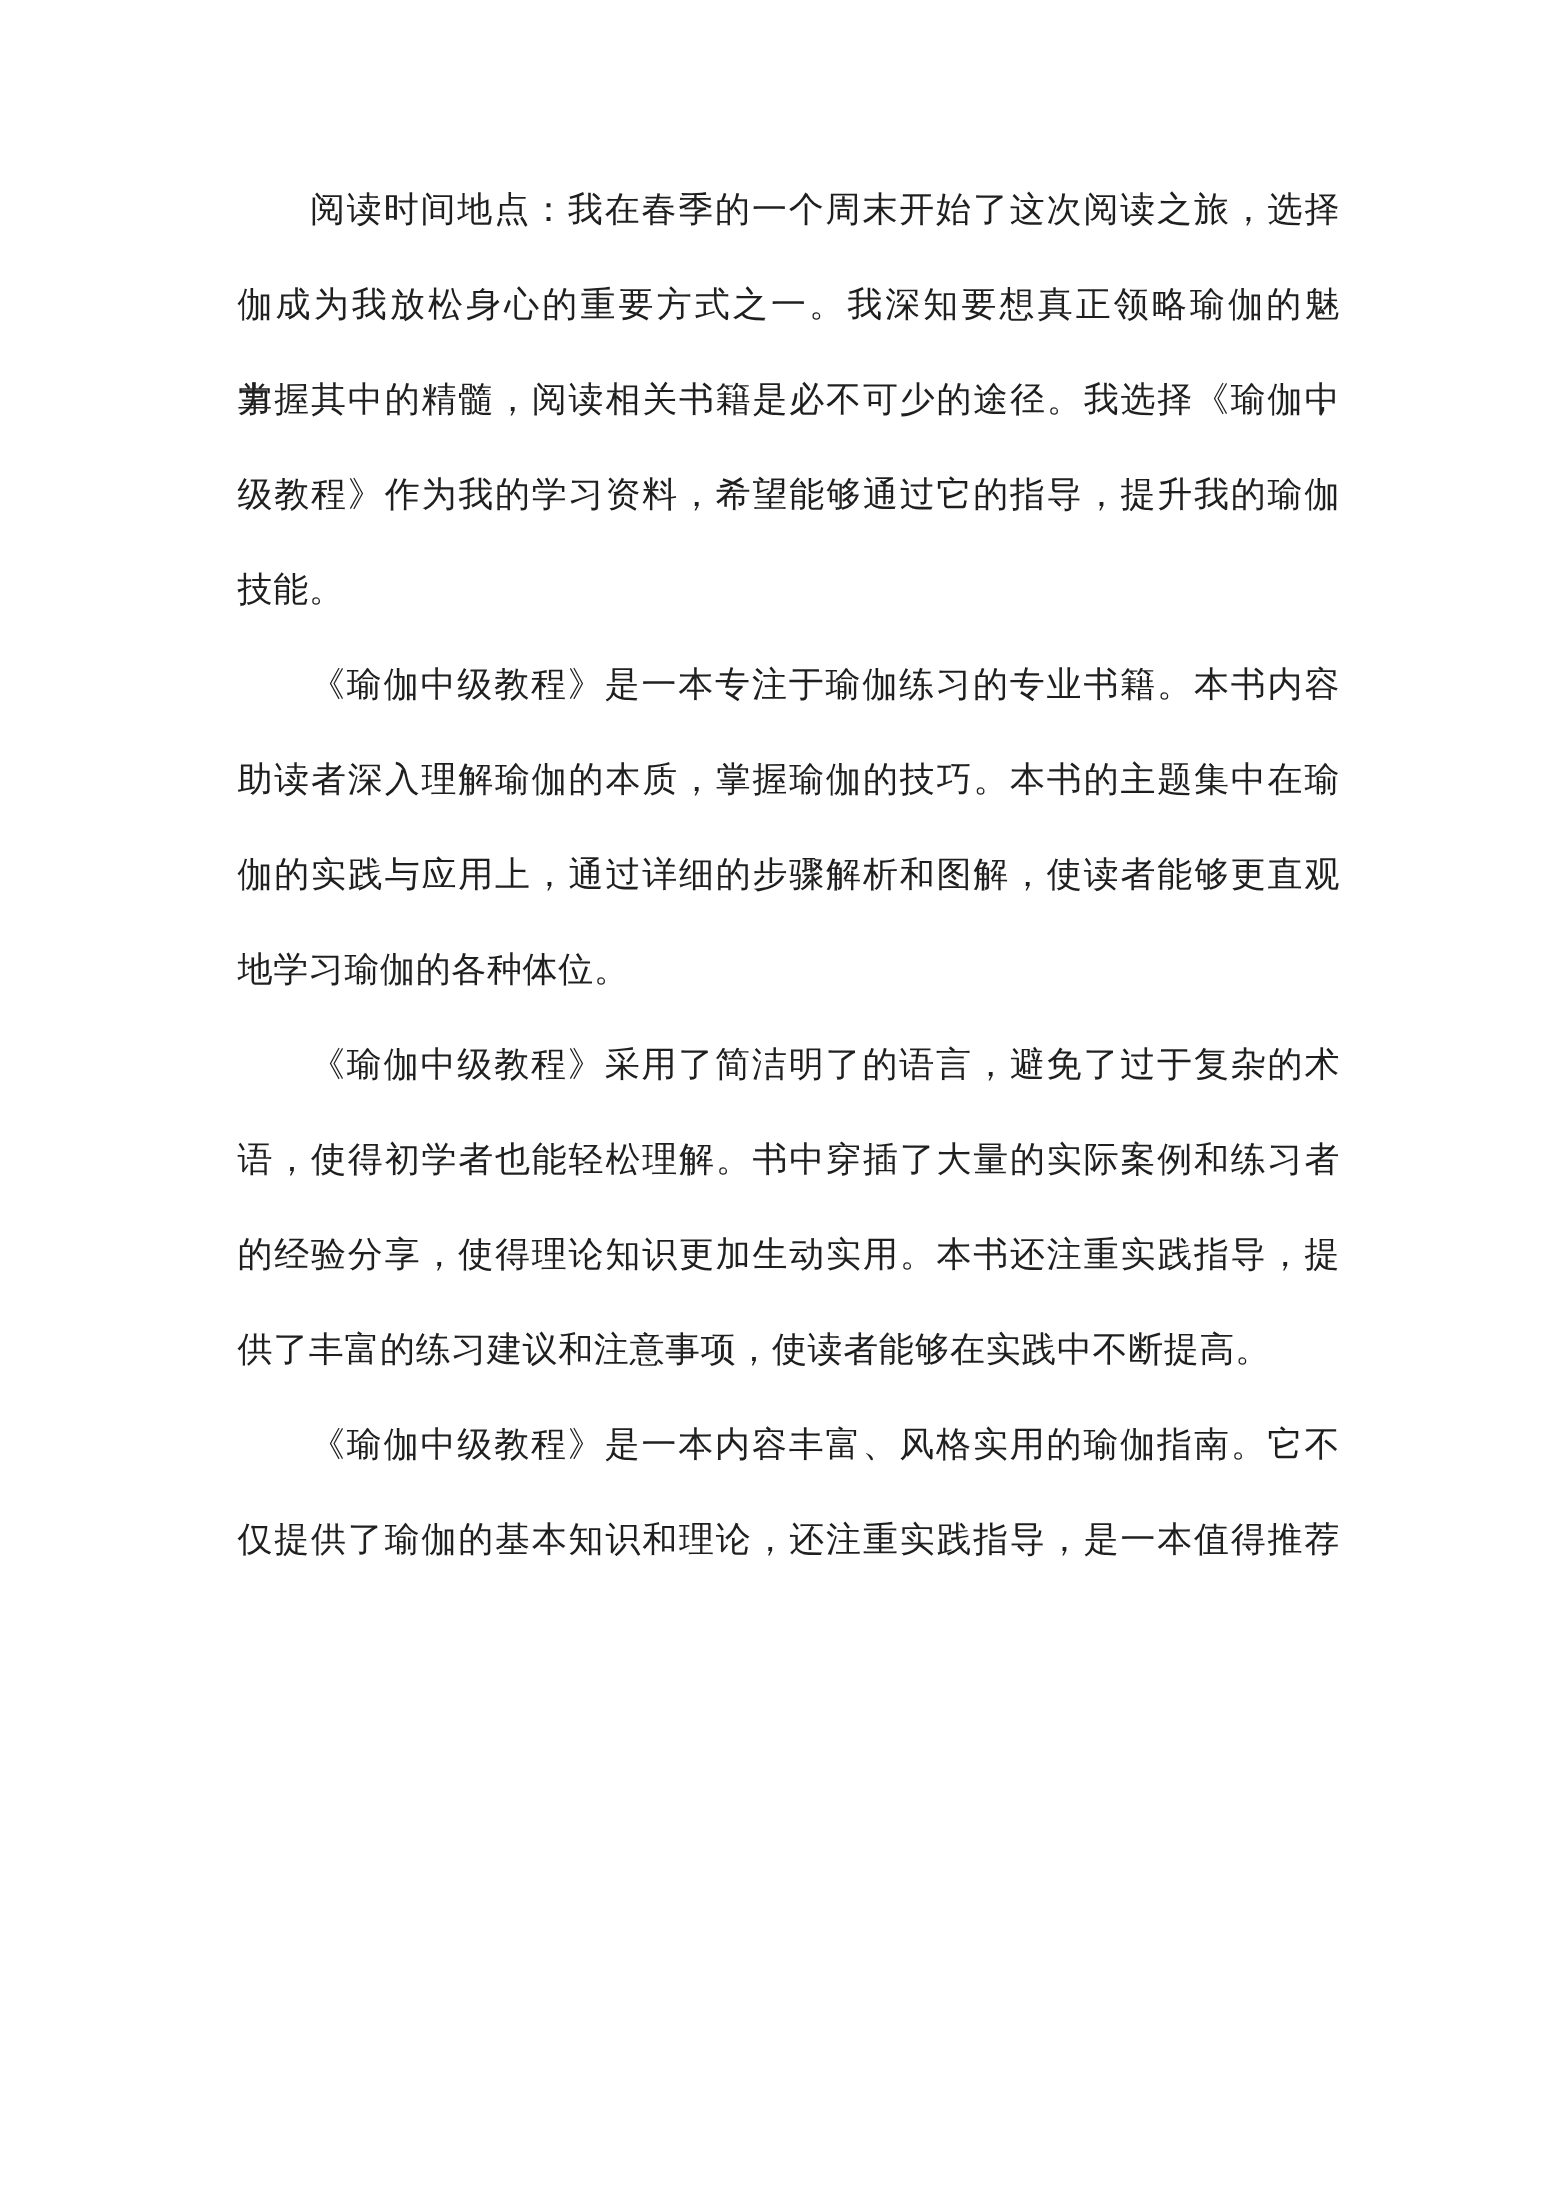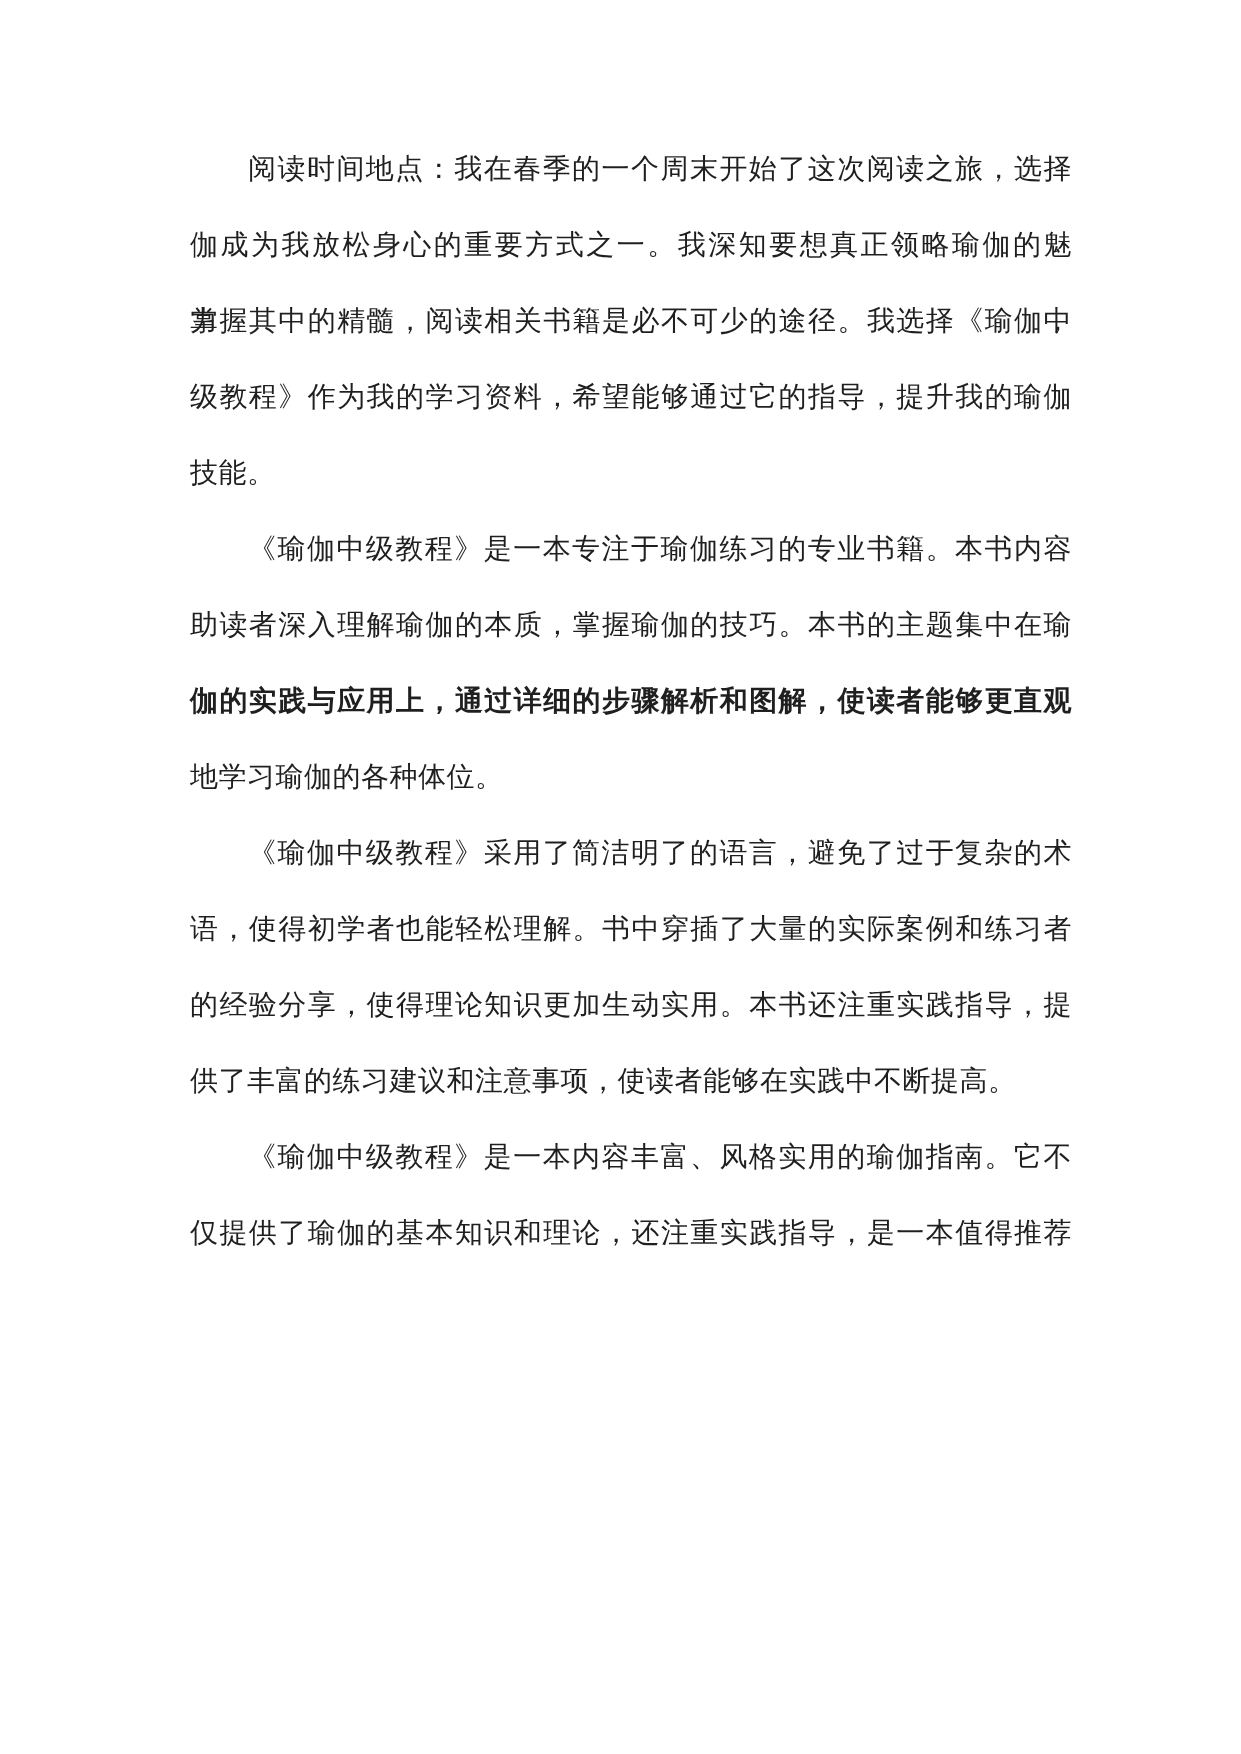--- a/index.html
+++ b/index.html
@@ -44,21 +44,21 @@
 
 <div class="page" style="background: rgb(255, 255, 255);">
   <div class="text-block">
       <div class="line para-start" style="color: rgb(31, 31, 31);">阅读时间地点：我在春季的一个周末开始了这次阅读之旅，选择</div>
       <div class="line" style="color: rgb(31, 31, 31);">伽成为我放松身心的重要方式之一。我深知要想真正领略瑜伽的魅力，</div>
       <div class="line" style="color: rgb(31, 31, 31);">掌握其中的精髓，阅读相关书籍是必不可少的途径。我选择《瑜伽中</div>
       <div class="line" style="color: rgb(31, 31, 31);">级教程》作为我的学习资料，希望能够通过它的指导，提升我的瑜伽</div>
       <div class="line para-end" style="color: rgb(31, 31, 31);">技能。</div>
       <div class="line para-start" style="color: rgb(31, 31, 31);">《瑜伽中级教程》是一本专注于瑜伽练习的专业书籍。本书内容</div>
       <div class="line" style="color: rgb(31, 31, 31);">助读者深入理解瑜伽的本质，掌握瑜伽的技巧。本书的主题集中在瑜</div>
-      <div class="line" style="color: rgb(31, 31, 31); font-weight: bold;">伽的实践与应用上，通过详细的步骤解析和图解，使读者能够更直观</div>
+      <div class="line" style="color: rgb(31, 31, 31);">伽的实践与应用上，通过详细的步骤解析和图解，使读者能够更直观</div>
       <div class="line para-end" style="color: rgb(31, 31, 31);">地学习瑜伽的各种体位。</div>
       <div class="line para-start" style="color: rgb(31, 31, 31);">《瑜伽中级教程》采用了简洁明了的语言，避免了过于复杂的术</div>
       <div class="line" style="color: rgb(31, 31, 31);">语，使得初学者也能轻松理解。书中穿插了大量的实际案例和练习者</div>
       <div class="line" style="color: rgb(31, 31, 31);">的经验分享，使得理论知识更加生动实用。本书还注重实践指导，提</div>
       <div class="line para-end" style="color: rgb(31, 31, 31);">供了丰富的练习建议和注意事项，使读者能够在实践中不断提高。</div>
       <div class="line para-start" style="color: rgb(31, 31, 31);">《瑜伽中级教程》是一本内容丰富、风格实用的瑜伽指南。它不</div>
       <div class="line" style="color: rgb(31, 31, 31);">仅提供了瑜伽的基本知识和理论，还注重实践指导，是一本值得推荐</div>
     </div>
 </div>
 

